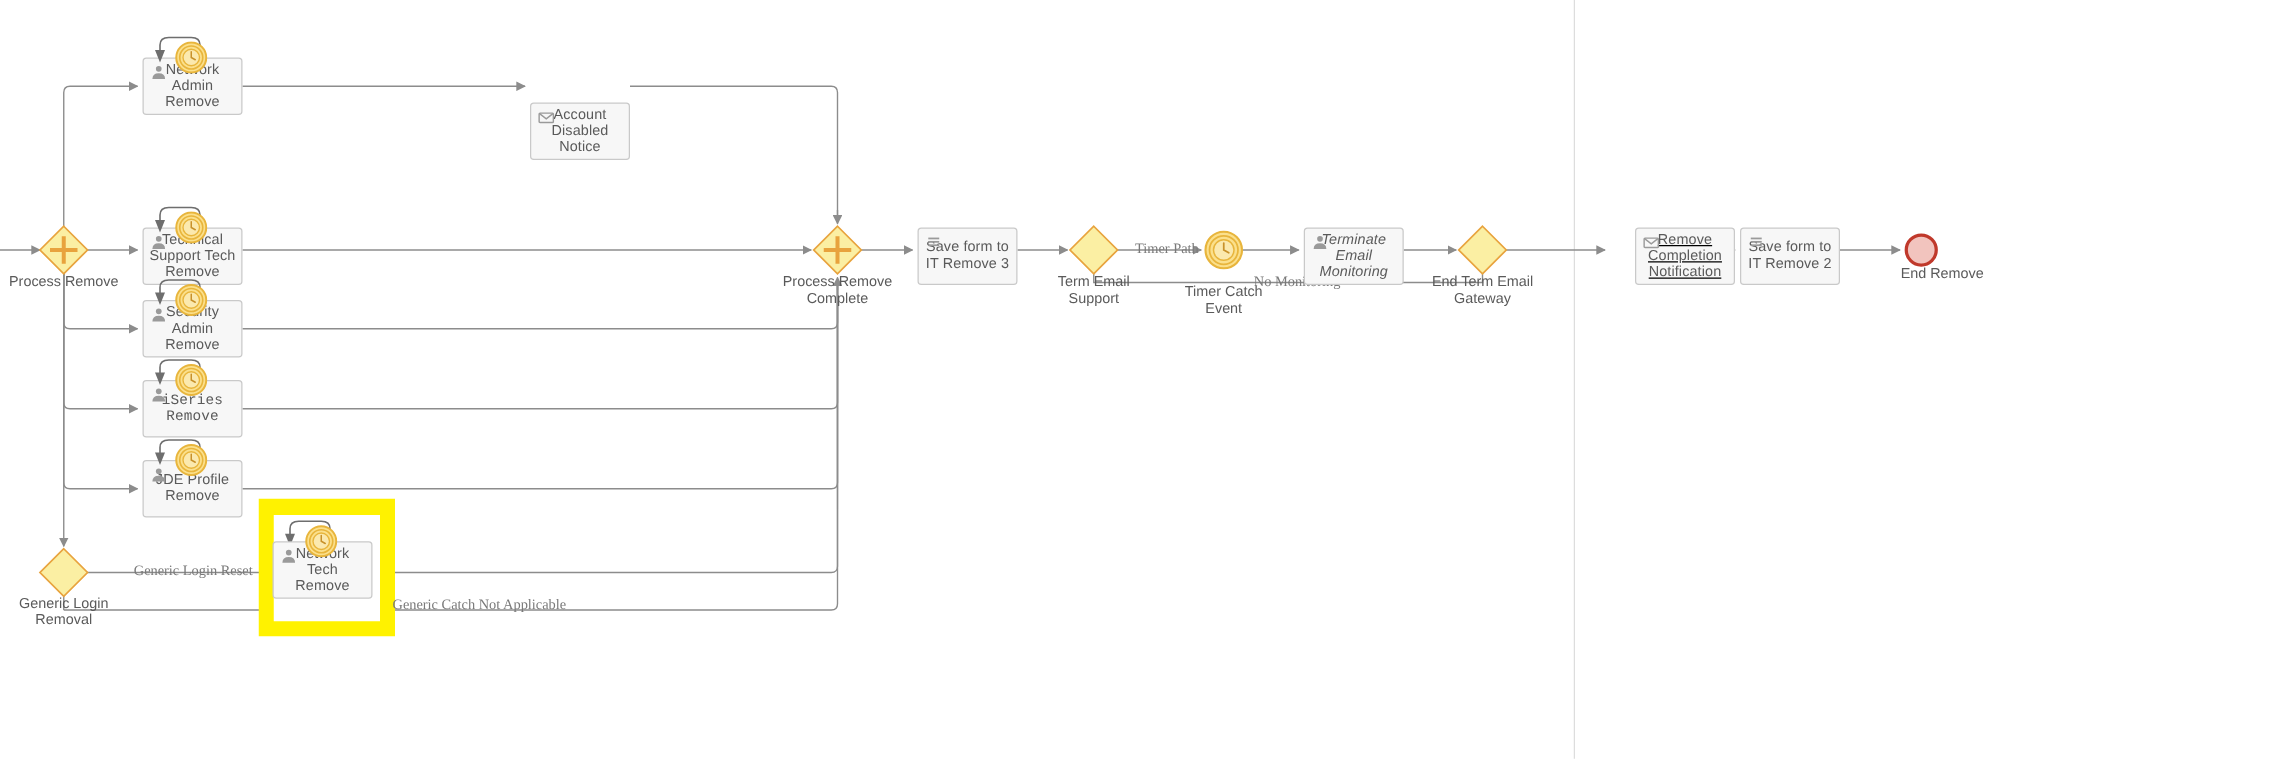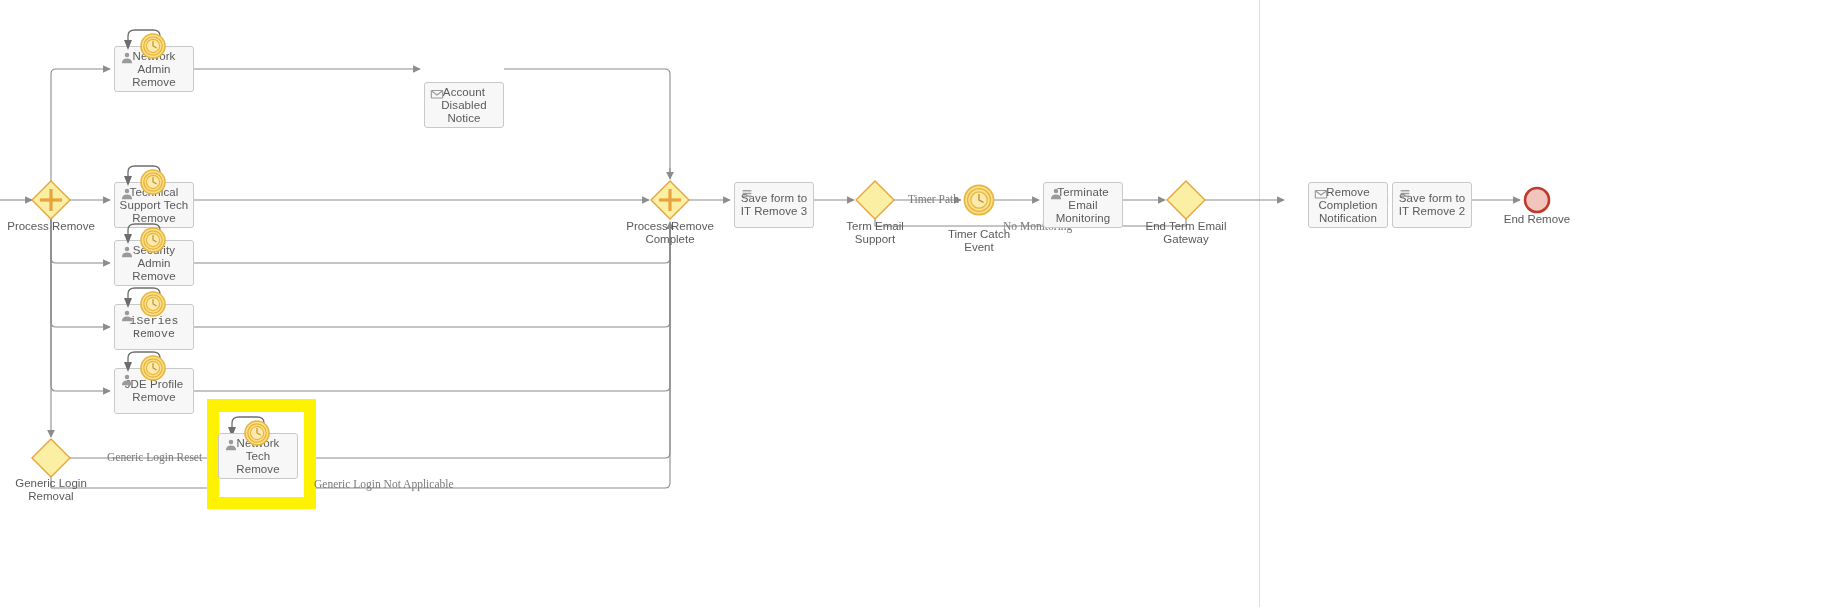--- a/index.html
+++ b/index.html
@@ -326,30 +326,30 @@
   <div class="task" style="left:734px; top:182px; width:80px; height:46px;">
     <svg class="task-icon" viewBox="0 0 16 16">
       <rect x="3" y="3.5" width="10" height="1.6" fill="#9A9A9A"></rect>
       <rect x="3" y="6.6" width="10" height="1.6" fill="#9A9A9A"></rect>
       <rect x="3" y="9.7" width="10" height="1.6" fill="#9A9A9A"></rect>
     </svg>
     <div class="task-label">Save form to IT
 Remove 3</div>
   </div>
 
-  <div class="task" style="left:1043px; top:182px; width:80px; height:46px;">
+  <div class="task" style="left:1043px; top:182px; width:80px; height:46px;font-style:italic;">
     <svg class="task-icon" viewBox="0 0 16 16">
       <circle cx="8" cy="4.6" r="2.6" fill="#9A9A9A"></circle>
       <path d="M 2.2,14 Q 2.2,8.6 8,8.6 Q 13.8,8.6 13.8,14 z" fill="#9A9A9A"></path>
     </svg>
     <div class="task-label">Terminate Email
 Monitoring</div>
   </div>
 
-  <div class="task" style="left:1308px; top:182px; width:80px; height:46px;">
+  <div class="task" style="left:1308px; top:182px; width:80px; height:46px;text-decoration:underline;">
     <svg class="task-icon" viewBox="0 0 16 16">
       <rect x="1.5" y="4" width="13" height="8.6" rx="0.8" fill="none" stroke="#9A9A9A" stroke-width="1.3"></rect>
       <path d="M 1.9,4.5 L 8,9.2 L 14.1,4.5" fill="none" stroke="#9A9A9A" stroke-width="1.3"></path>
     </svg>
     <div class="task-label">Remove
 Completion
 Notification</div>
   </div>
 
   <div class="task" style="left:1392px; top:182px; width:80px; height:46px;">
@@ -404,20 +404,20 @@
     <circle cx="16" cy="16" r="11.4" fill="none" stroke="#E8B53C" stroke-width="1.4"></circle>
     <circle cx="16" cy="16" r="8.2" fill="#FBE9AE" stroke="#E8B53C" stroke-width="1.2"></circle>
     <path d="M 16,10.4 L 16,16 L 20,18.2" stroke="#C8912A" stroke-width="1.4" fill="none" stroke-linecap="round"></path>
   </svg>
   <div class="caption" style="left:929px; top:228px; width:100px;">Timer Catch
 Event</div>
 
   <svg class="event" style="left:1523px; top:186px;" width="28" height="28" viewBox="0 0 28 28">
     <circle cx="14" cy="14" r="12" fill="#F2C4BE" stroke="#C0392B" stroke-width="2.6"></circle>
   </svg>
-  <div class="caption" style="left:1487px; top:213px; width:100px;">End Remove</div>
+  <div class="caption" style="left:1487px; top:213px; width:100px;text-align:right;">End Remove</div>
 
   <div class="edge-label" style="left:908px; top:193px;">Timer Path</div>
   <div class="edge-label" style="left:1003px; top:220px;">No Monitoring</div>
   <div class="edge-label" style="left:107px; top:451px;">Generic Login Reset</div>
-  <div class="edge-label" style="left:314px; top:478px;">Generic Login Not Applicable</div>
+  <div class="edge-label" style="left:314px; top:478px;">Generic Catch Not Applicable</div>
 
 </div>
 
 </body></html>

